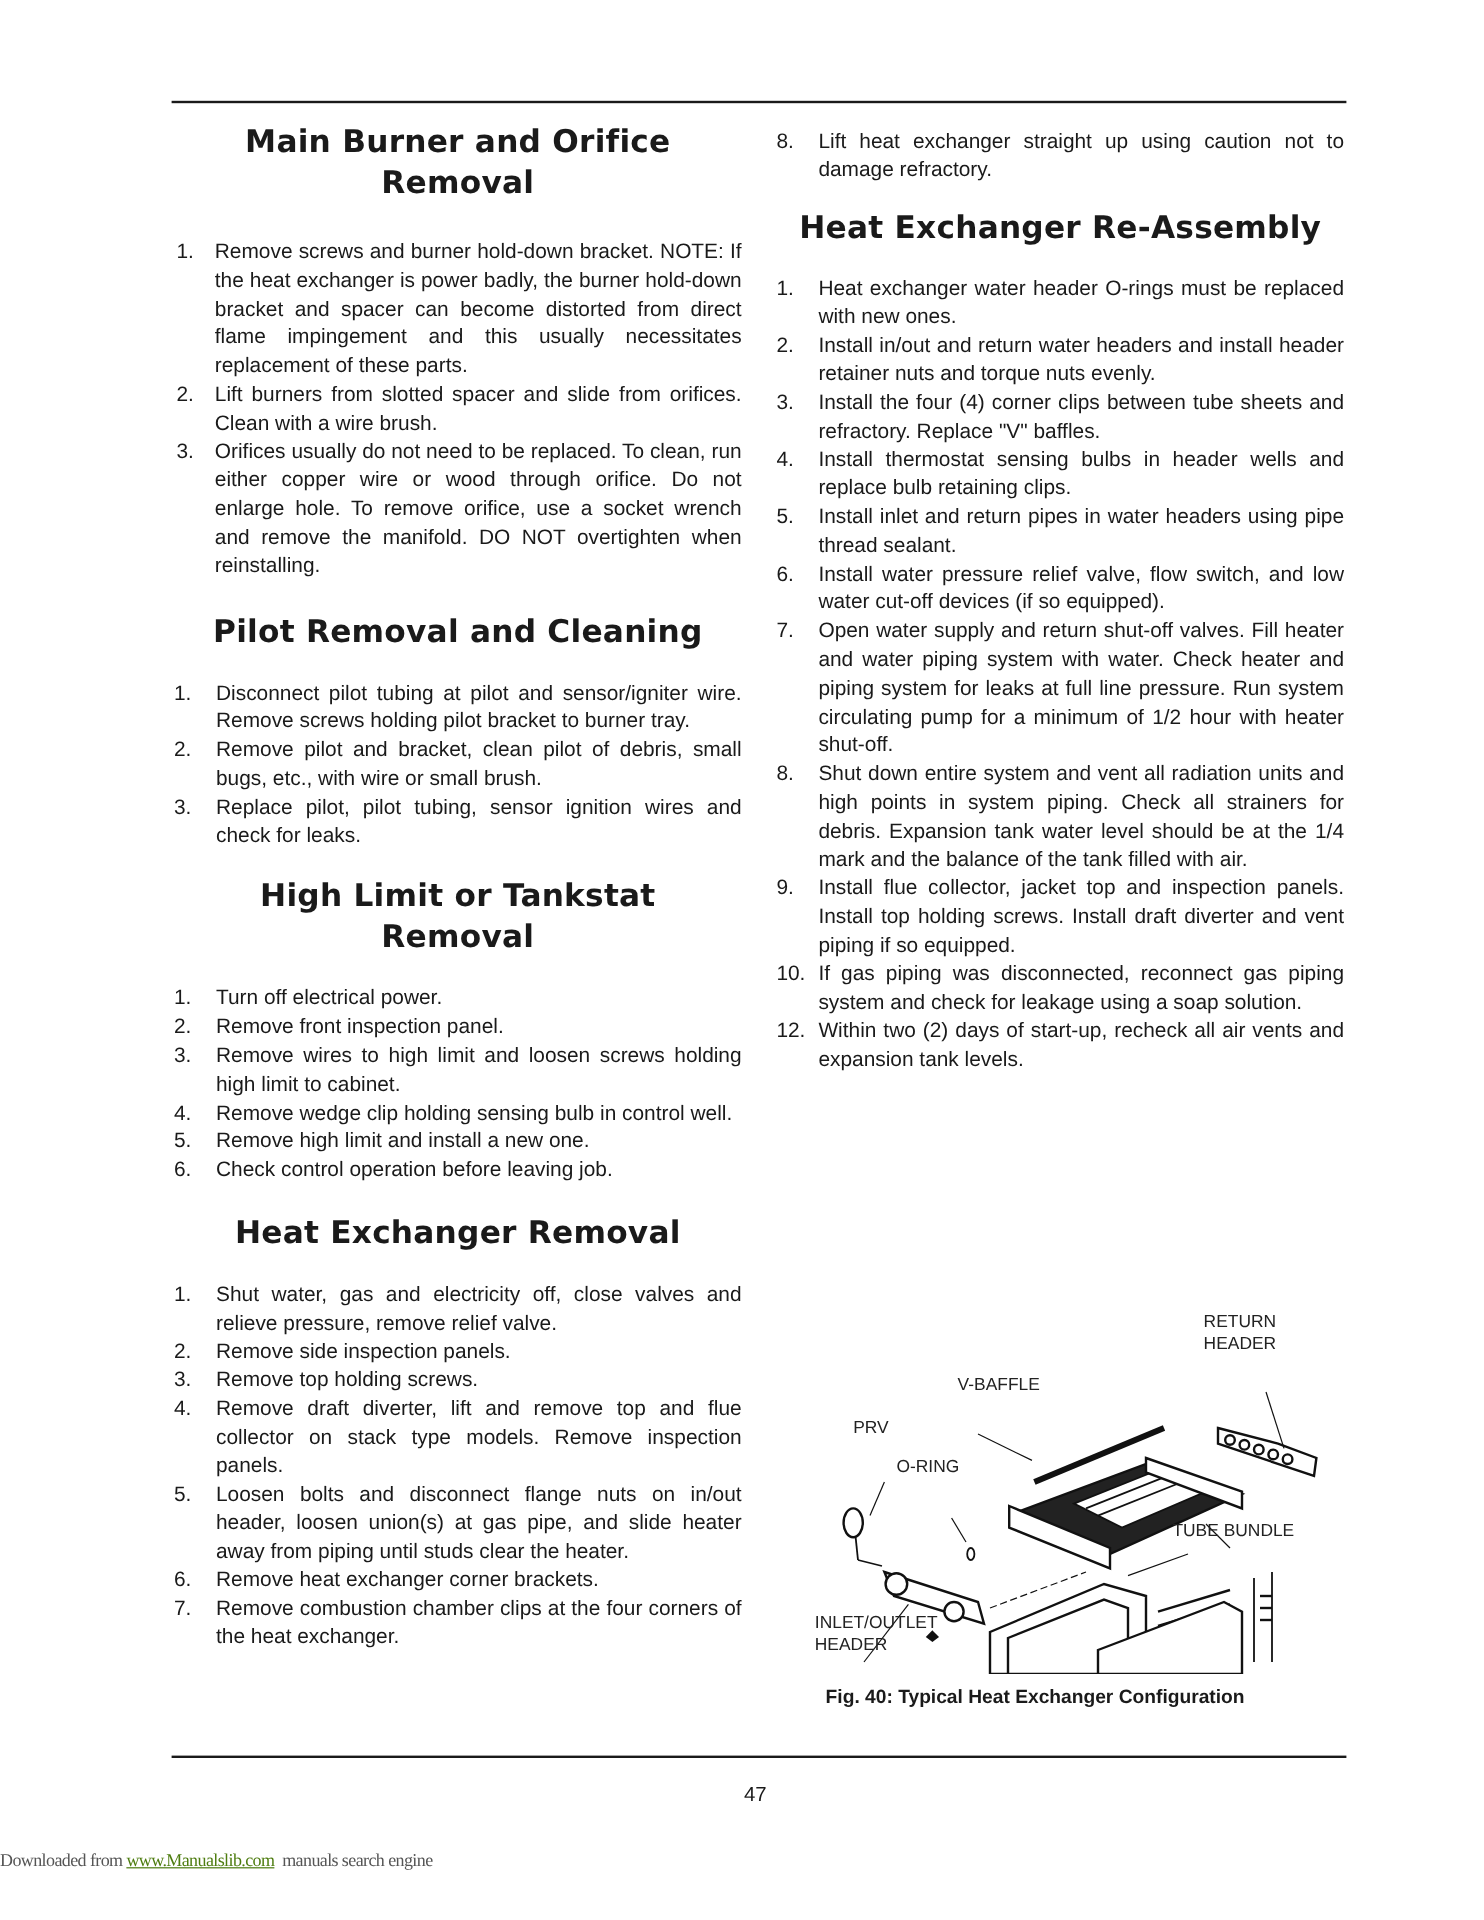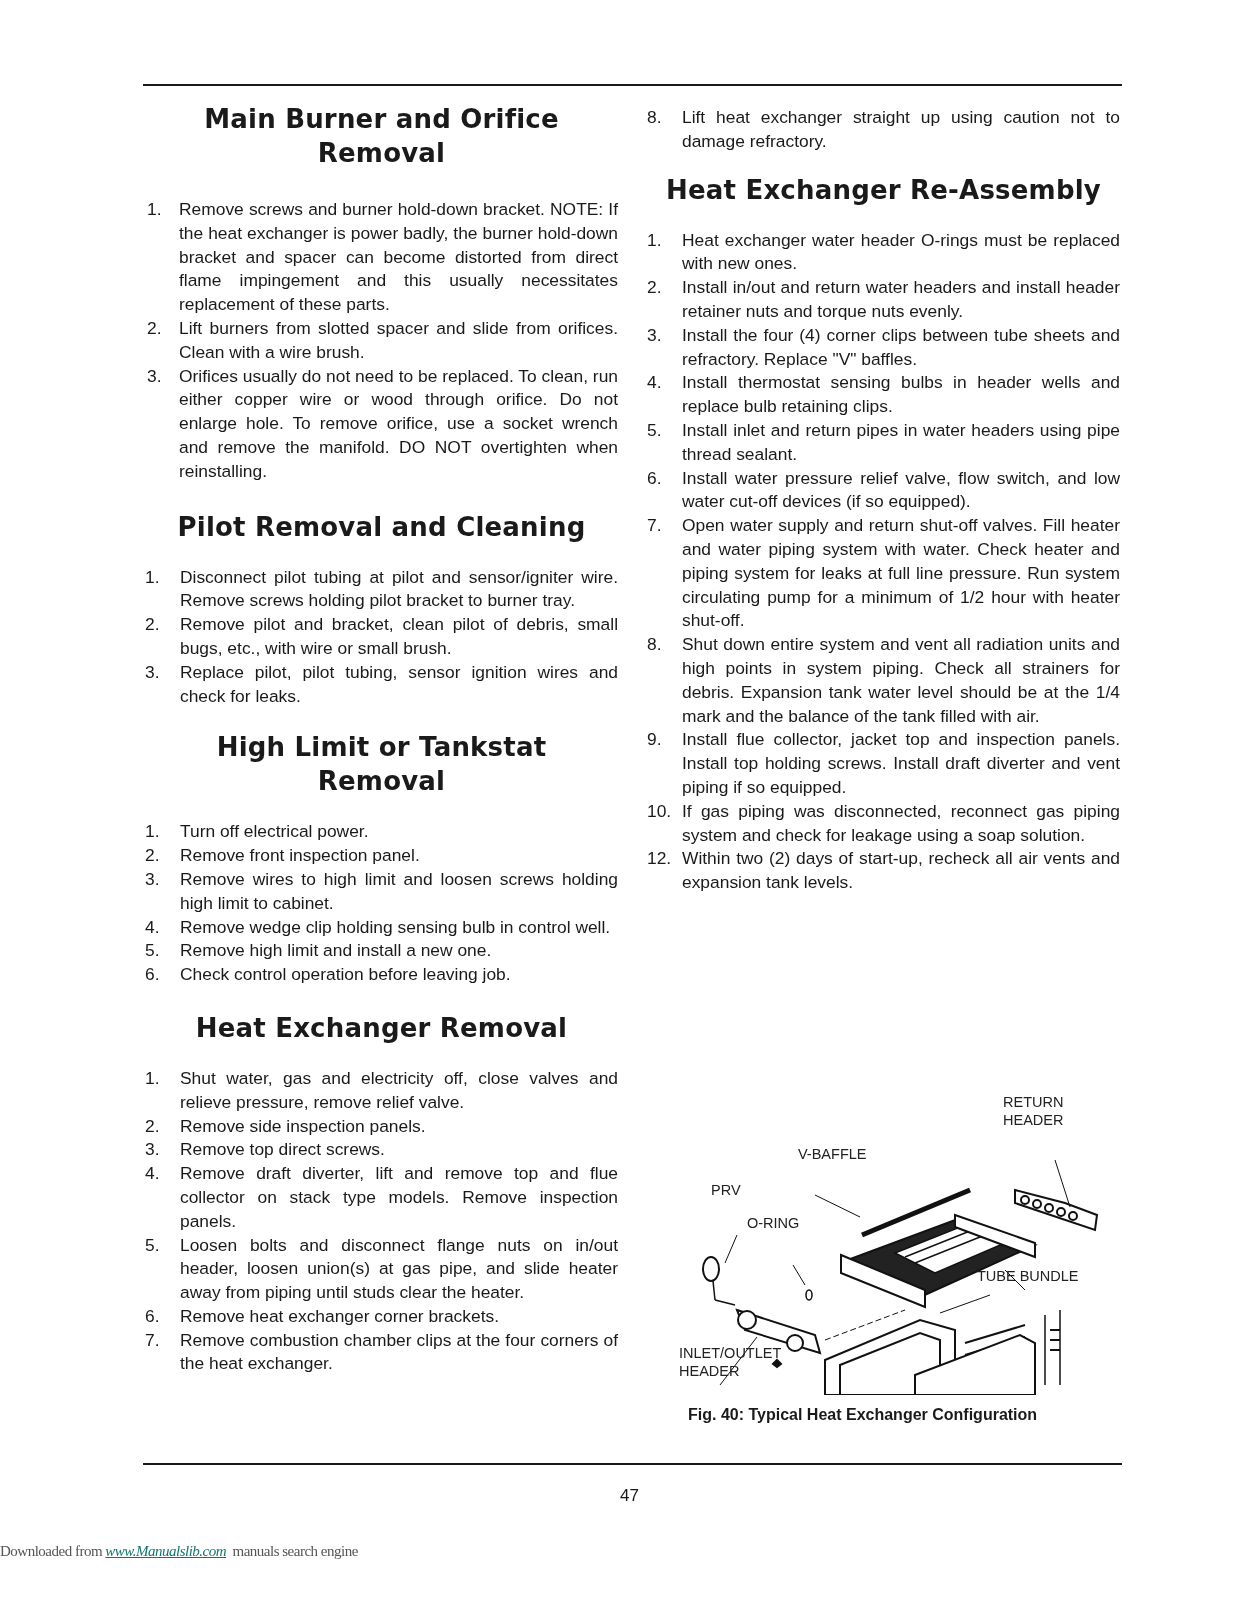--- a/index.html
+++ b/index.html
@@ -13,21 +13,21 @@
        margin:0; color:#1a1a1a; letter-spacing:0.2px;text-align:center; }
   ol { list-style:none; margin:0; padding:0; }
   li { position:relative; padding-left:35px; font-size:17.4px; line-height:23.8px; text-align:justify; }
   li .num { position:absolute; left:0; top:0; }
   .right li { padding-left:35px; }
   .fig { position:absolute; left:665px; top:1085px; width:455px; height:310px; }
   .fig .lbl { position:absolute; font-size:14.5px; line-height:18px; color:#222; }
   .caption { position:absolute; left:688px; top:1406px; font-size:16px; font-weight:bold; }
   .pagenum { position:absolute; left:620px; top:1474px; font-size:17px;margin-top:12px; }
   .footer { position:absolute; left:0; top:1543px; font-family:"Liberation Serif", serif; font-size:15px; color:#555; letter-spacing:-0.5px; }
-  .footer a { color:#0f766e; text-decoration:underline;font-style:italic; }
+  .footer a { color:#4d7c0f; text-decoration:underline; }
 </style>
 </head>
 <body>
 
 <div class="rule" style="top:84px;"></div>
 
 <div class="col left">
 
   <h2 style="margin-top:2px;">
     <span>Main Burner and Orifice</span><br>
@@ -56,21 +56,21 @@
     <li><span class="num">3.</span><span>Remove wires to high limit and loosen screws holding high limit to cabinet.</span></li>
     <li><span class="num">4.</span><span>Remove wedge clip holding sensing bulb in control well.</span></li>
     <li><span class="num">5.</span><span>Remove high limit and install a new one.</span></li>
     <li><span class="num">6.</span><span>Check control operation before leaving job.</span></li>
   </ol>
 
   <h2 style="margin-top:24px;">Heat Exchanger Removal</h2>
   <ol style="margin-top:22px;">
     <li><span class="num">1.</span><span>Shut water, gas and electricity off, close valves and relieve pressure, remove relief valve.</span></li>
     <li><span class="num">2.</span><span>Remove side inspection panels.</span></li>
-    <li><span class="num">3.</span><span>Remove top direct screws.</span></li>
+    <li><span class="num">3.</span><span>Remove top holding screws.</span></li>
     <li><span class="num">4.</span><span>Remove draft diverter, lift and remove top and flue collector on stack type models. Remove inspection panels.</span></li>
     <li><span class="num">5.</span><span>Loosen bolts and disconnect flange nuts on in/out header, loosen union(s) at gas pipe, and slide heater away from piping until studs clear the heater.</span></li>
     <li><span class="num">6.</span><span>Remove heat exchanger corner brackets.</span></li>
     <li><span class="num">7.</span><span>Remove combustion chamber clips at the four corners of the heat exchanger.</span></li>
   </ol>
 </div>
 
 <div class="col right" style="top:106px;">
   <ol>
     <li><span class="num">8.</span><span>Lift heat exchanger straight up using caution not to damage refractory.</span></li>

